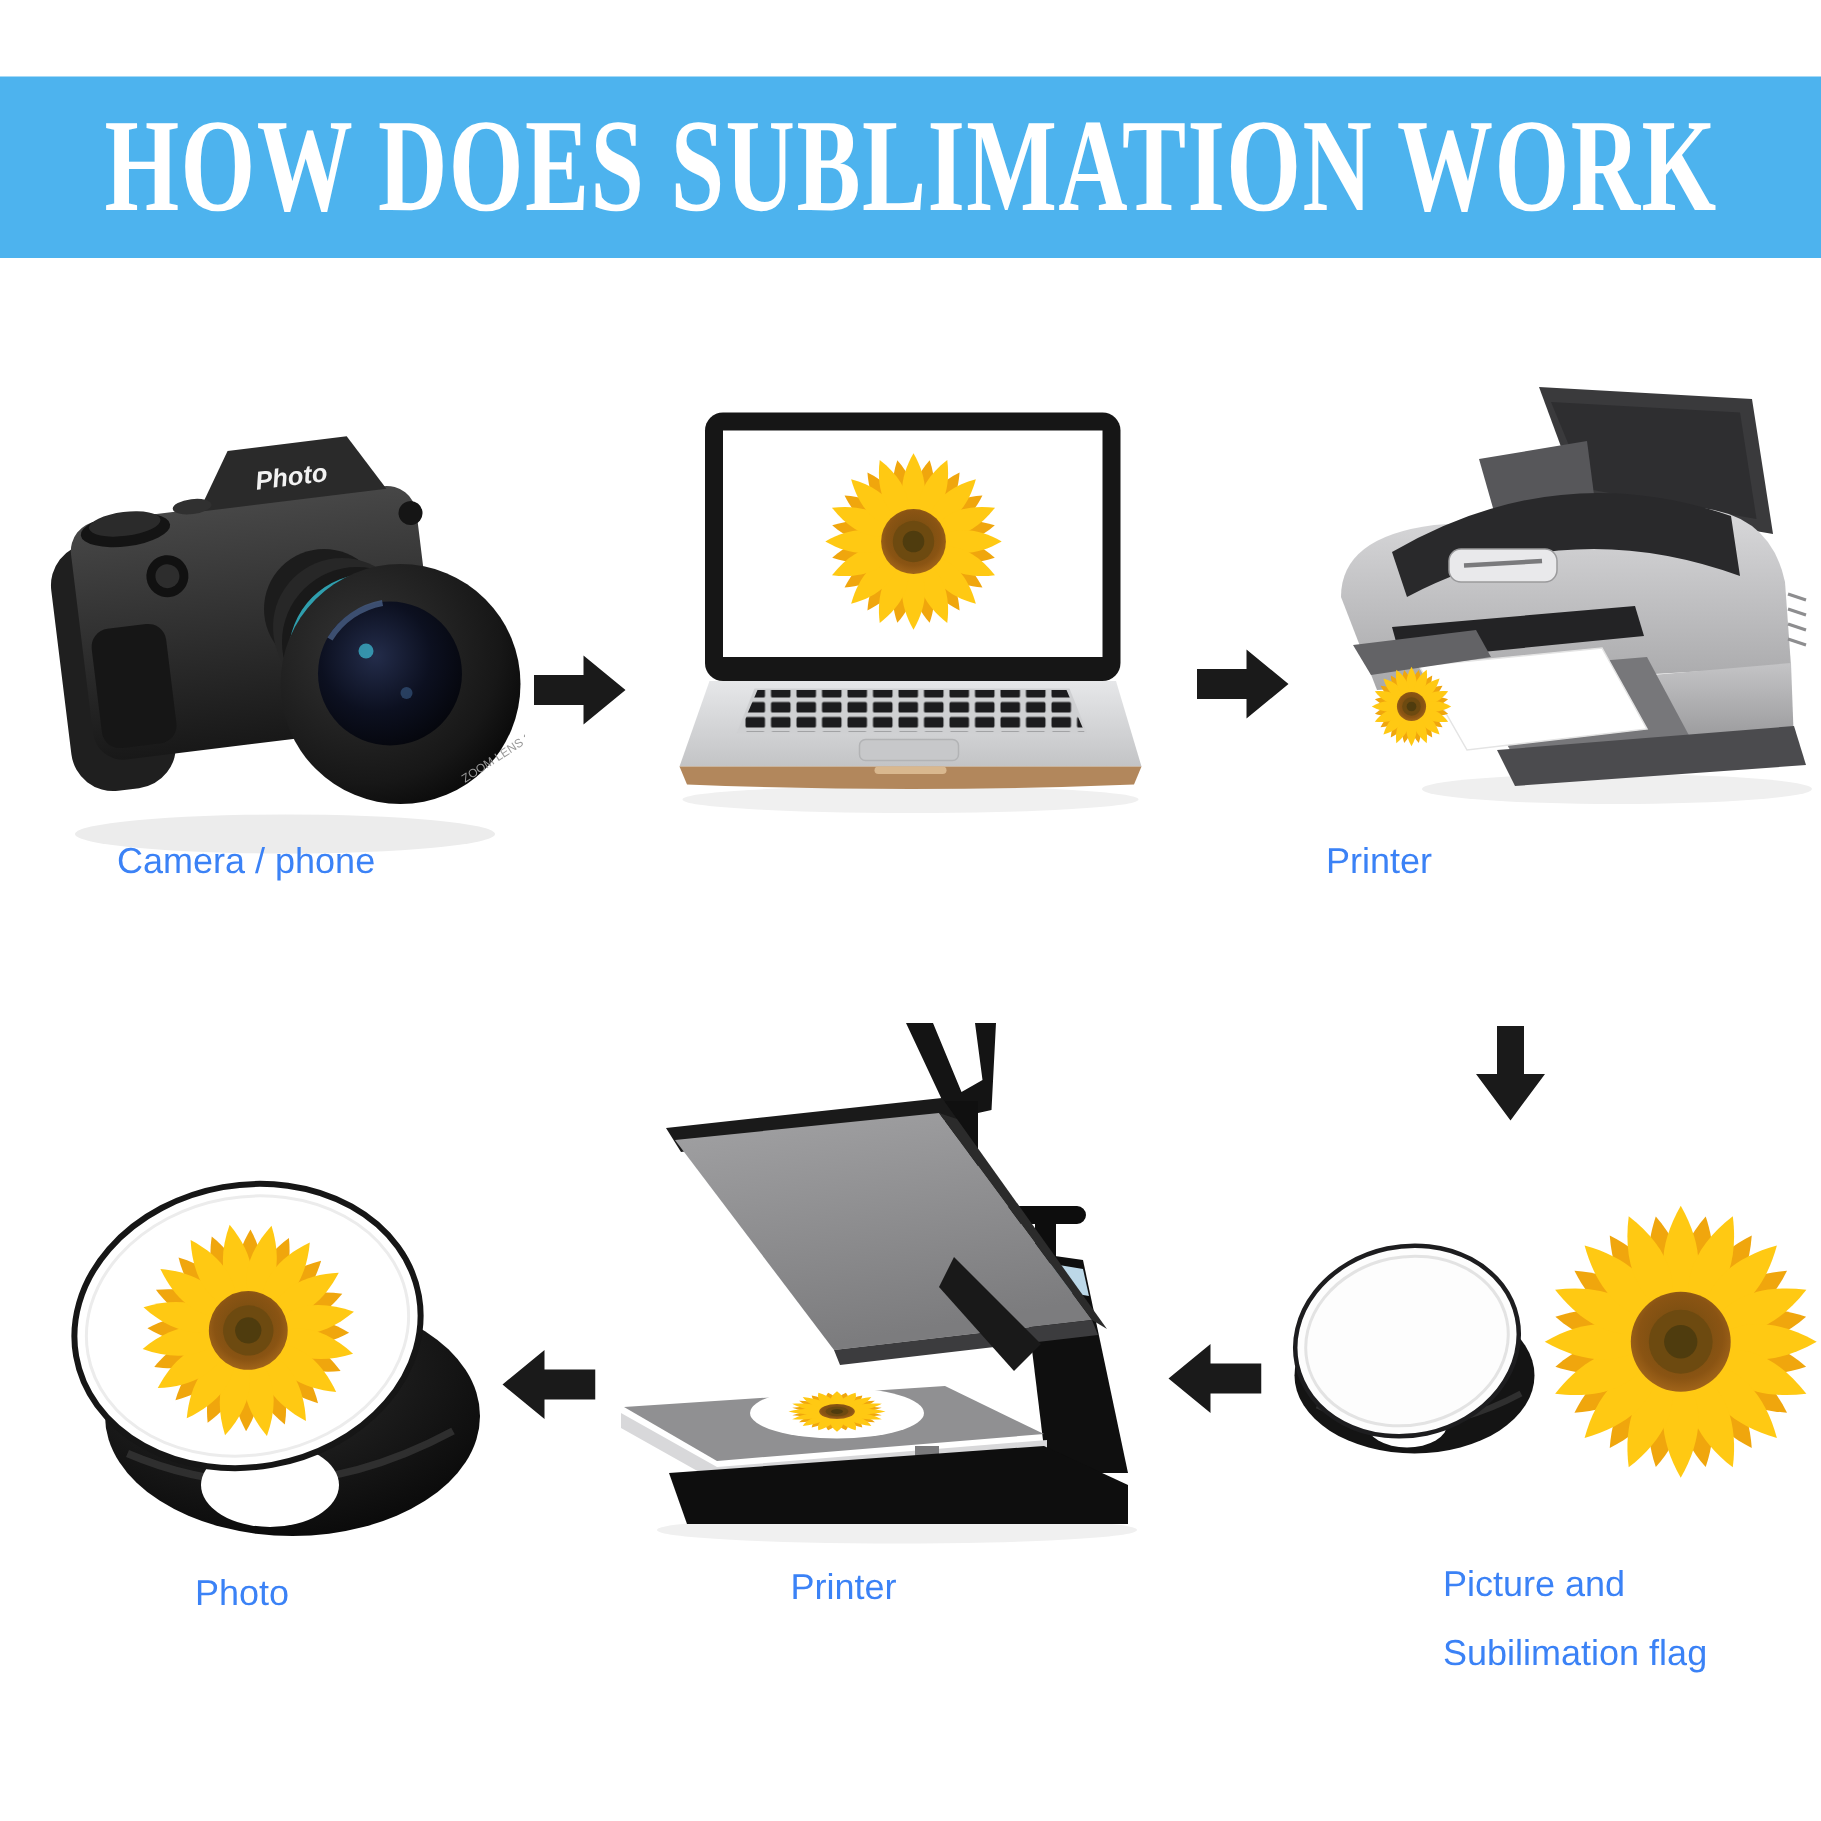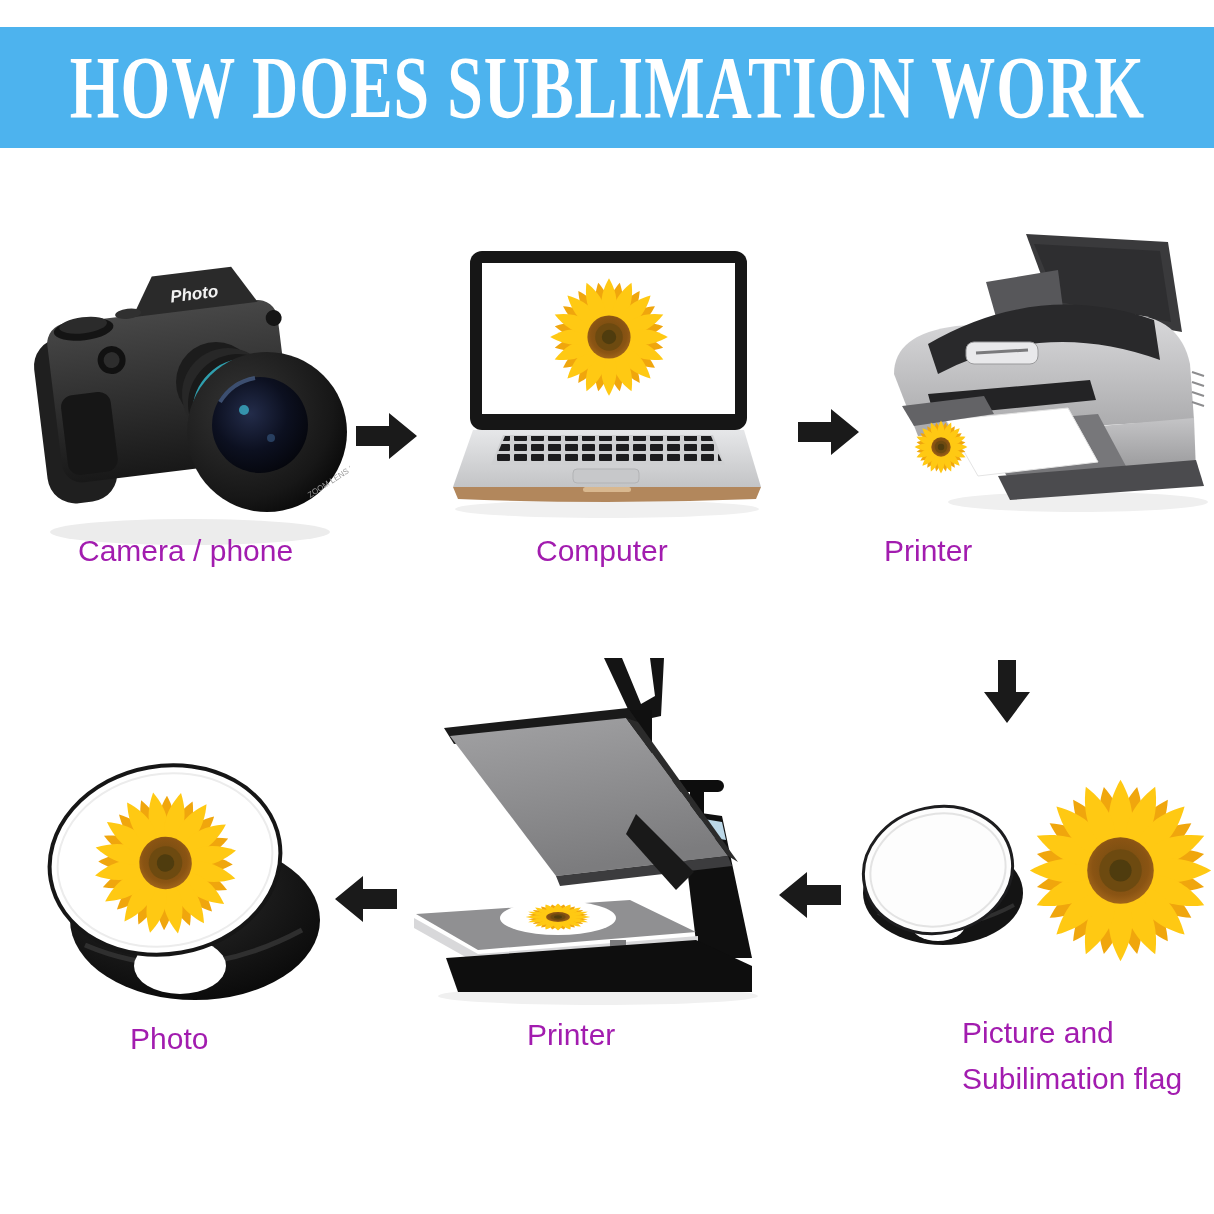--- a/index.html
+++ b/index.html
@@ -1,29 +1,29 @@
 <!DOCTYPE html>
 <html><head>
 <meta charset="utf-8">
 <style>
   html,body{margin:0;padding:0;background:#ffffff;}
   #canvas{
     position:relative;width:1214px;height:1160px;background:#ffffff;overflow:hidden;
-    font-family:"Liberation Sans",sans-serif;color:#111;
+    font-family:"Liberation Sans",sans-serif;color:#111;margin-top:24px;
   }
   
   .banner{position:absolute;left:0;top:27px;width:1214px;height:121px;background:#4db3ee;
     display:flex;align-items:center;justify-content:center;}
   .banner-title{
     font-family:"Liberation Serif",serif;font-weight:700;font-size:66px;color:#fff;
     letter-spacing:1px;white-space:nowrap;transform:scale(0.97,1.34);transform-origin:center;
   }
   
   .abs{position:absolute;}
-  .step-label{font-size:30px;color:#a21caf;white-space:nowrap;line-height:46px;}
+  .step-label{font-size:24px;color:#3b82f6;white-space:nowrap;line-height:46px;}
   .arrow svg{display:block;}
   svg text{font-family:"Liberation Sans",sans-serif;}
 </style>
 </head>
 <body>
 
 <div id="canvas">
 
   <svg width="0" height="0" style="position:absolute" aria-hidden="true">
     <defs>
@@ -158,21 +158,20 @@
     <rect x="25" y="8" width="277" height="179" rx="12" fill="#161616"></rect>
     <rect x="37" y="20" width="253" height="151" fill="#ffffff"></rect>
     <use href="#sunflower-def" x="104" y="34" width="120" height="120"></use>
     <polygon points="28,187 299,187 316,244 8,244" fill="url(#alum)"></polygon>
     <polygon points="58,192 268,192 280,222 46,222" fill="#cfd0d2"></polygon>
     <polygon points="60,193 266,193 278,221 48,221" fill="url(#keys)"></polygon>
     <rect x="128" y="226" width="66" height="14" rx="4" fill="#c7c8ca" stroke="#b2b3b5"></rect>
     <path d="M8 244 L316 244 L311 256 Q162 262 13 256 Z" fill="#b2875c"></path>
     <rect x="138" y="244" width="48" height="5" rx="2.5" fill="#d9b88f"></rect>
   </svg>
-  <div class="abs step-label" style="left:536px;top:528px">Computer</div>
 
   <div class="abs arrow" style="left:798px;top:407px">
     <svg width="62" height="50" viewBox="0 0 62 50">
         <polygon points="0,15 33,15 33,2 61,25 33,48 33,35 0,35" fill="#1a1a1a"></polygon>
       </svg>
   </div>
 
   <svg class="abs" style="left:858px;top:222px" width="354" height="300" viewBox="0 0 354 300">
     <ellipse cx="220" cy="280" rx="130" ry="10" fill="#efefef"></ellipse>
     <polygon points="168,12 310,20 324,110 196,88" fill="#3a3a3c"></polygon>

